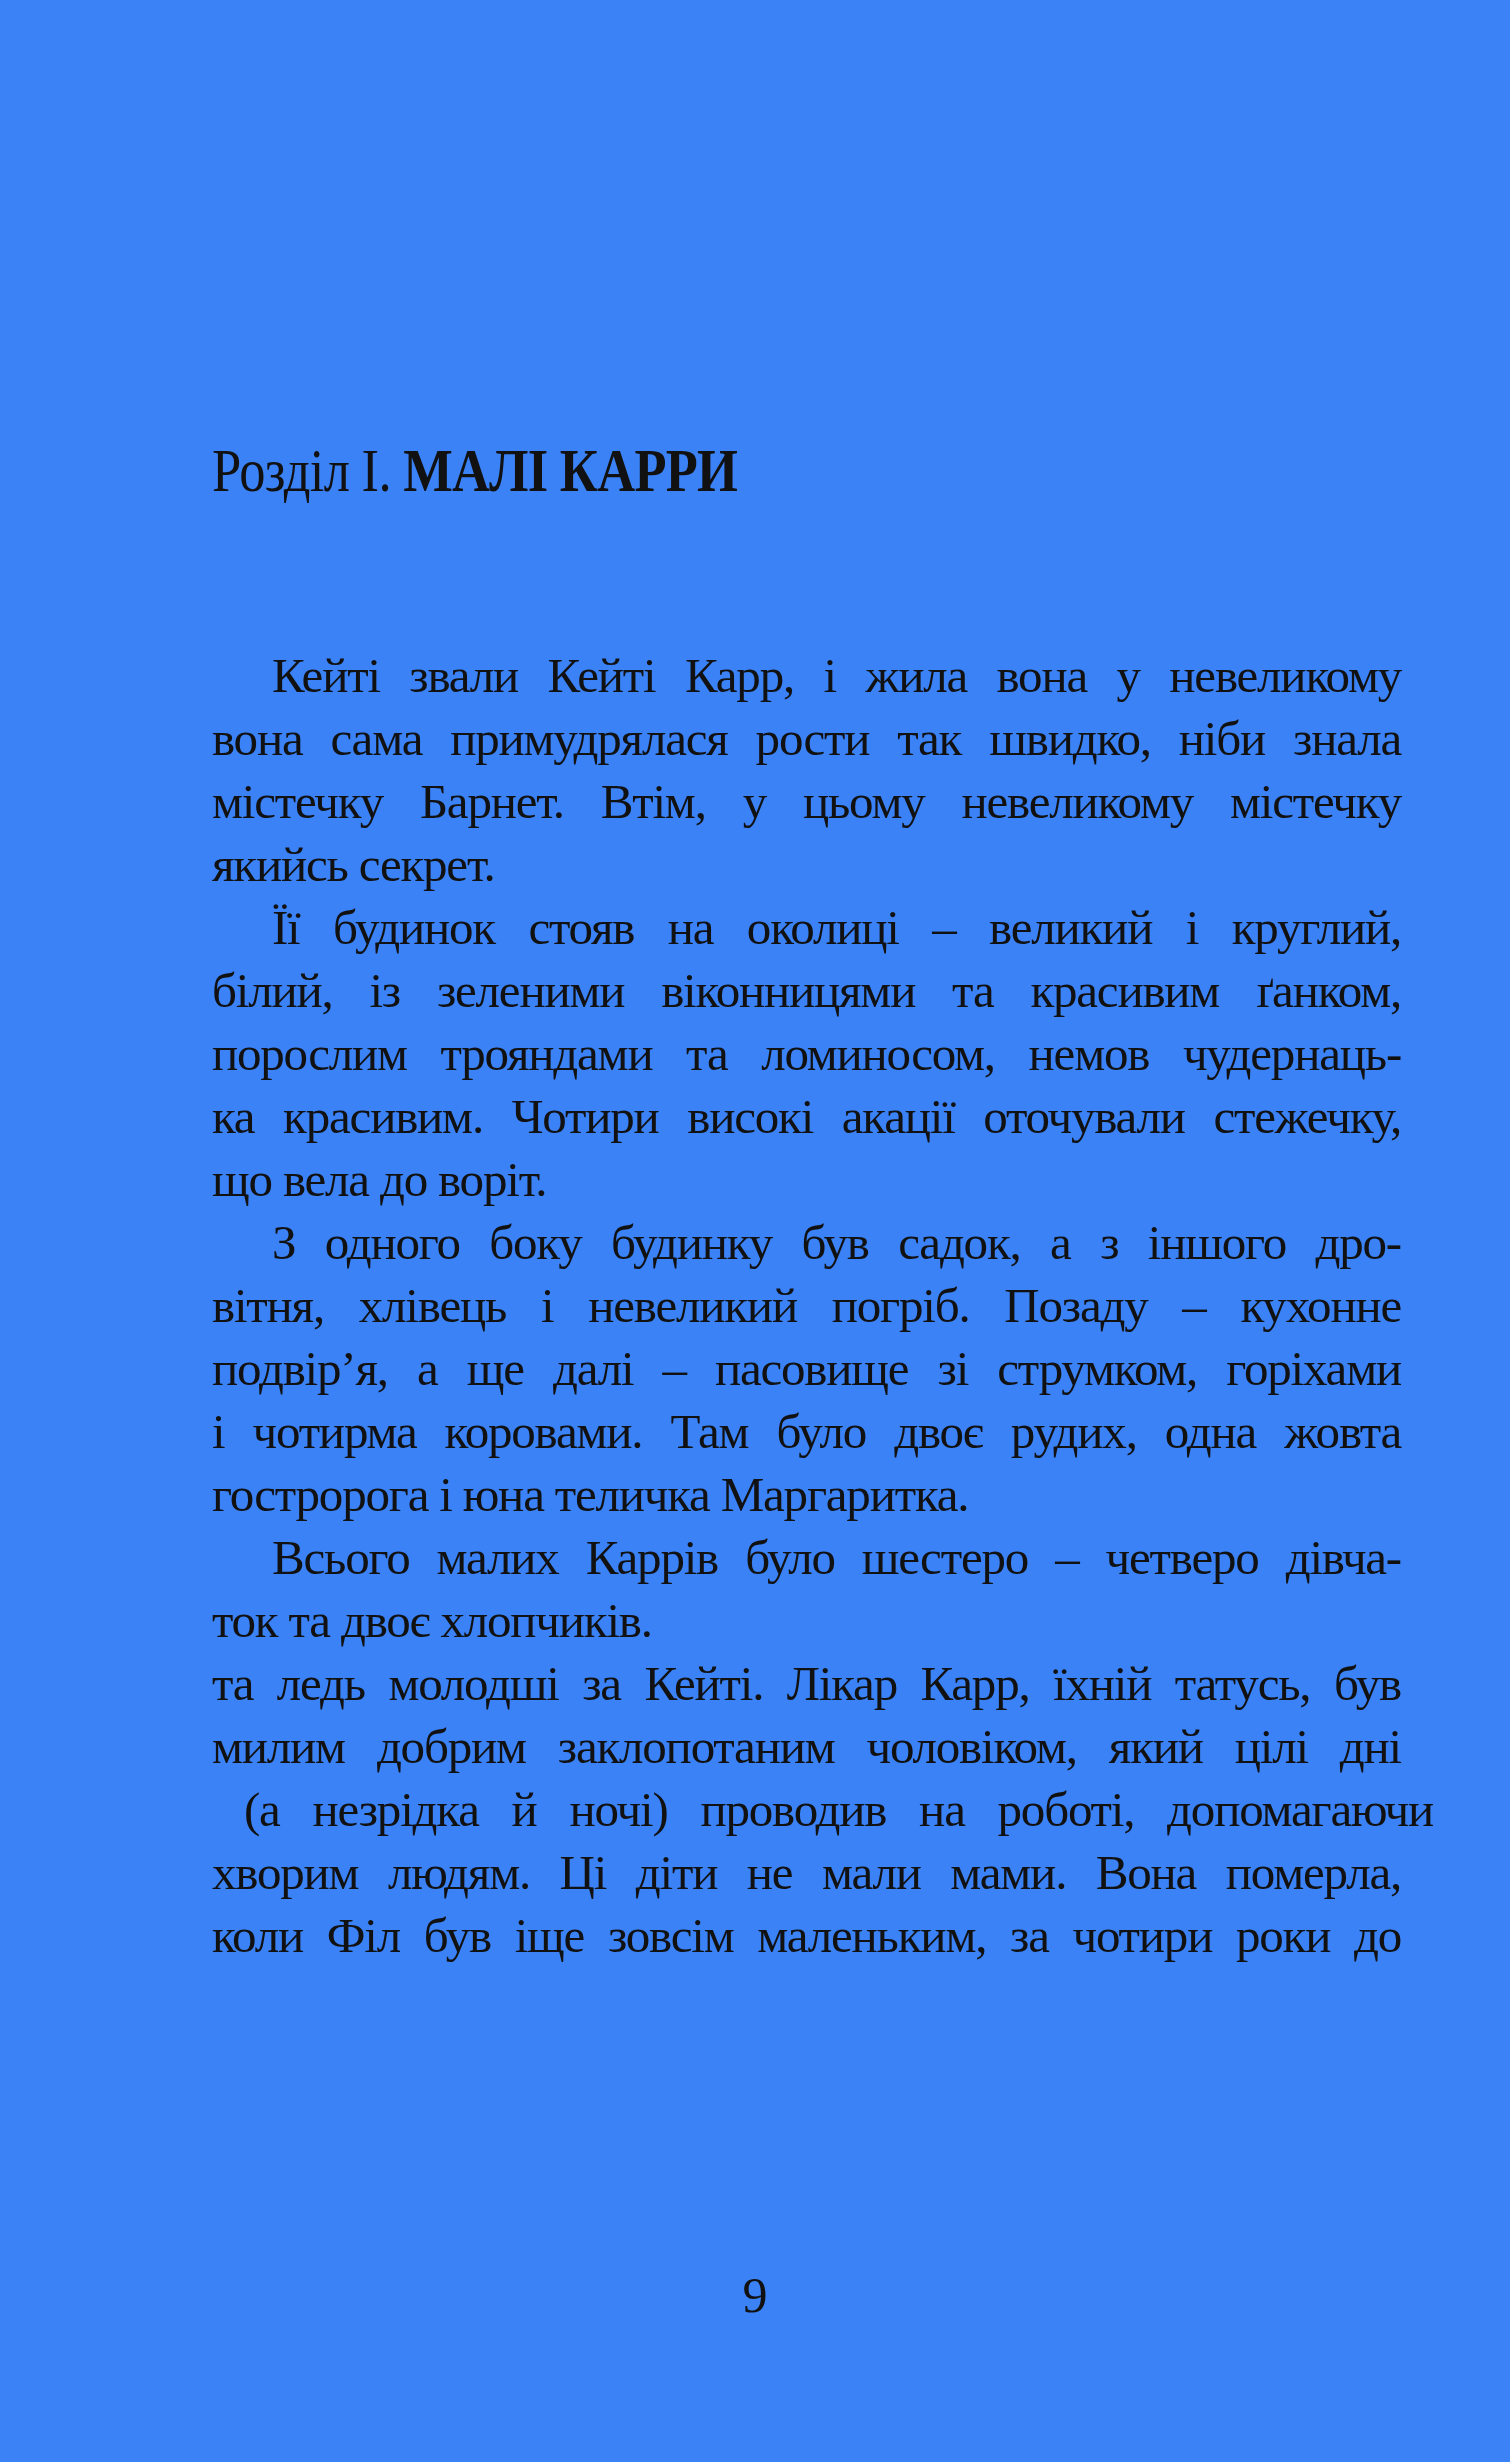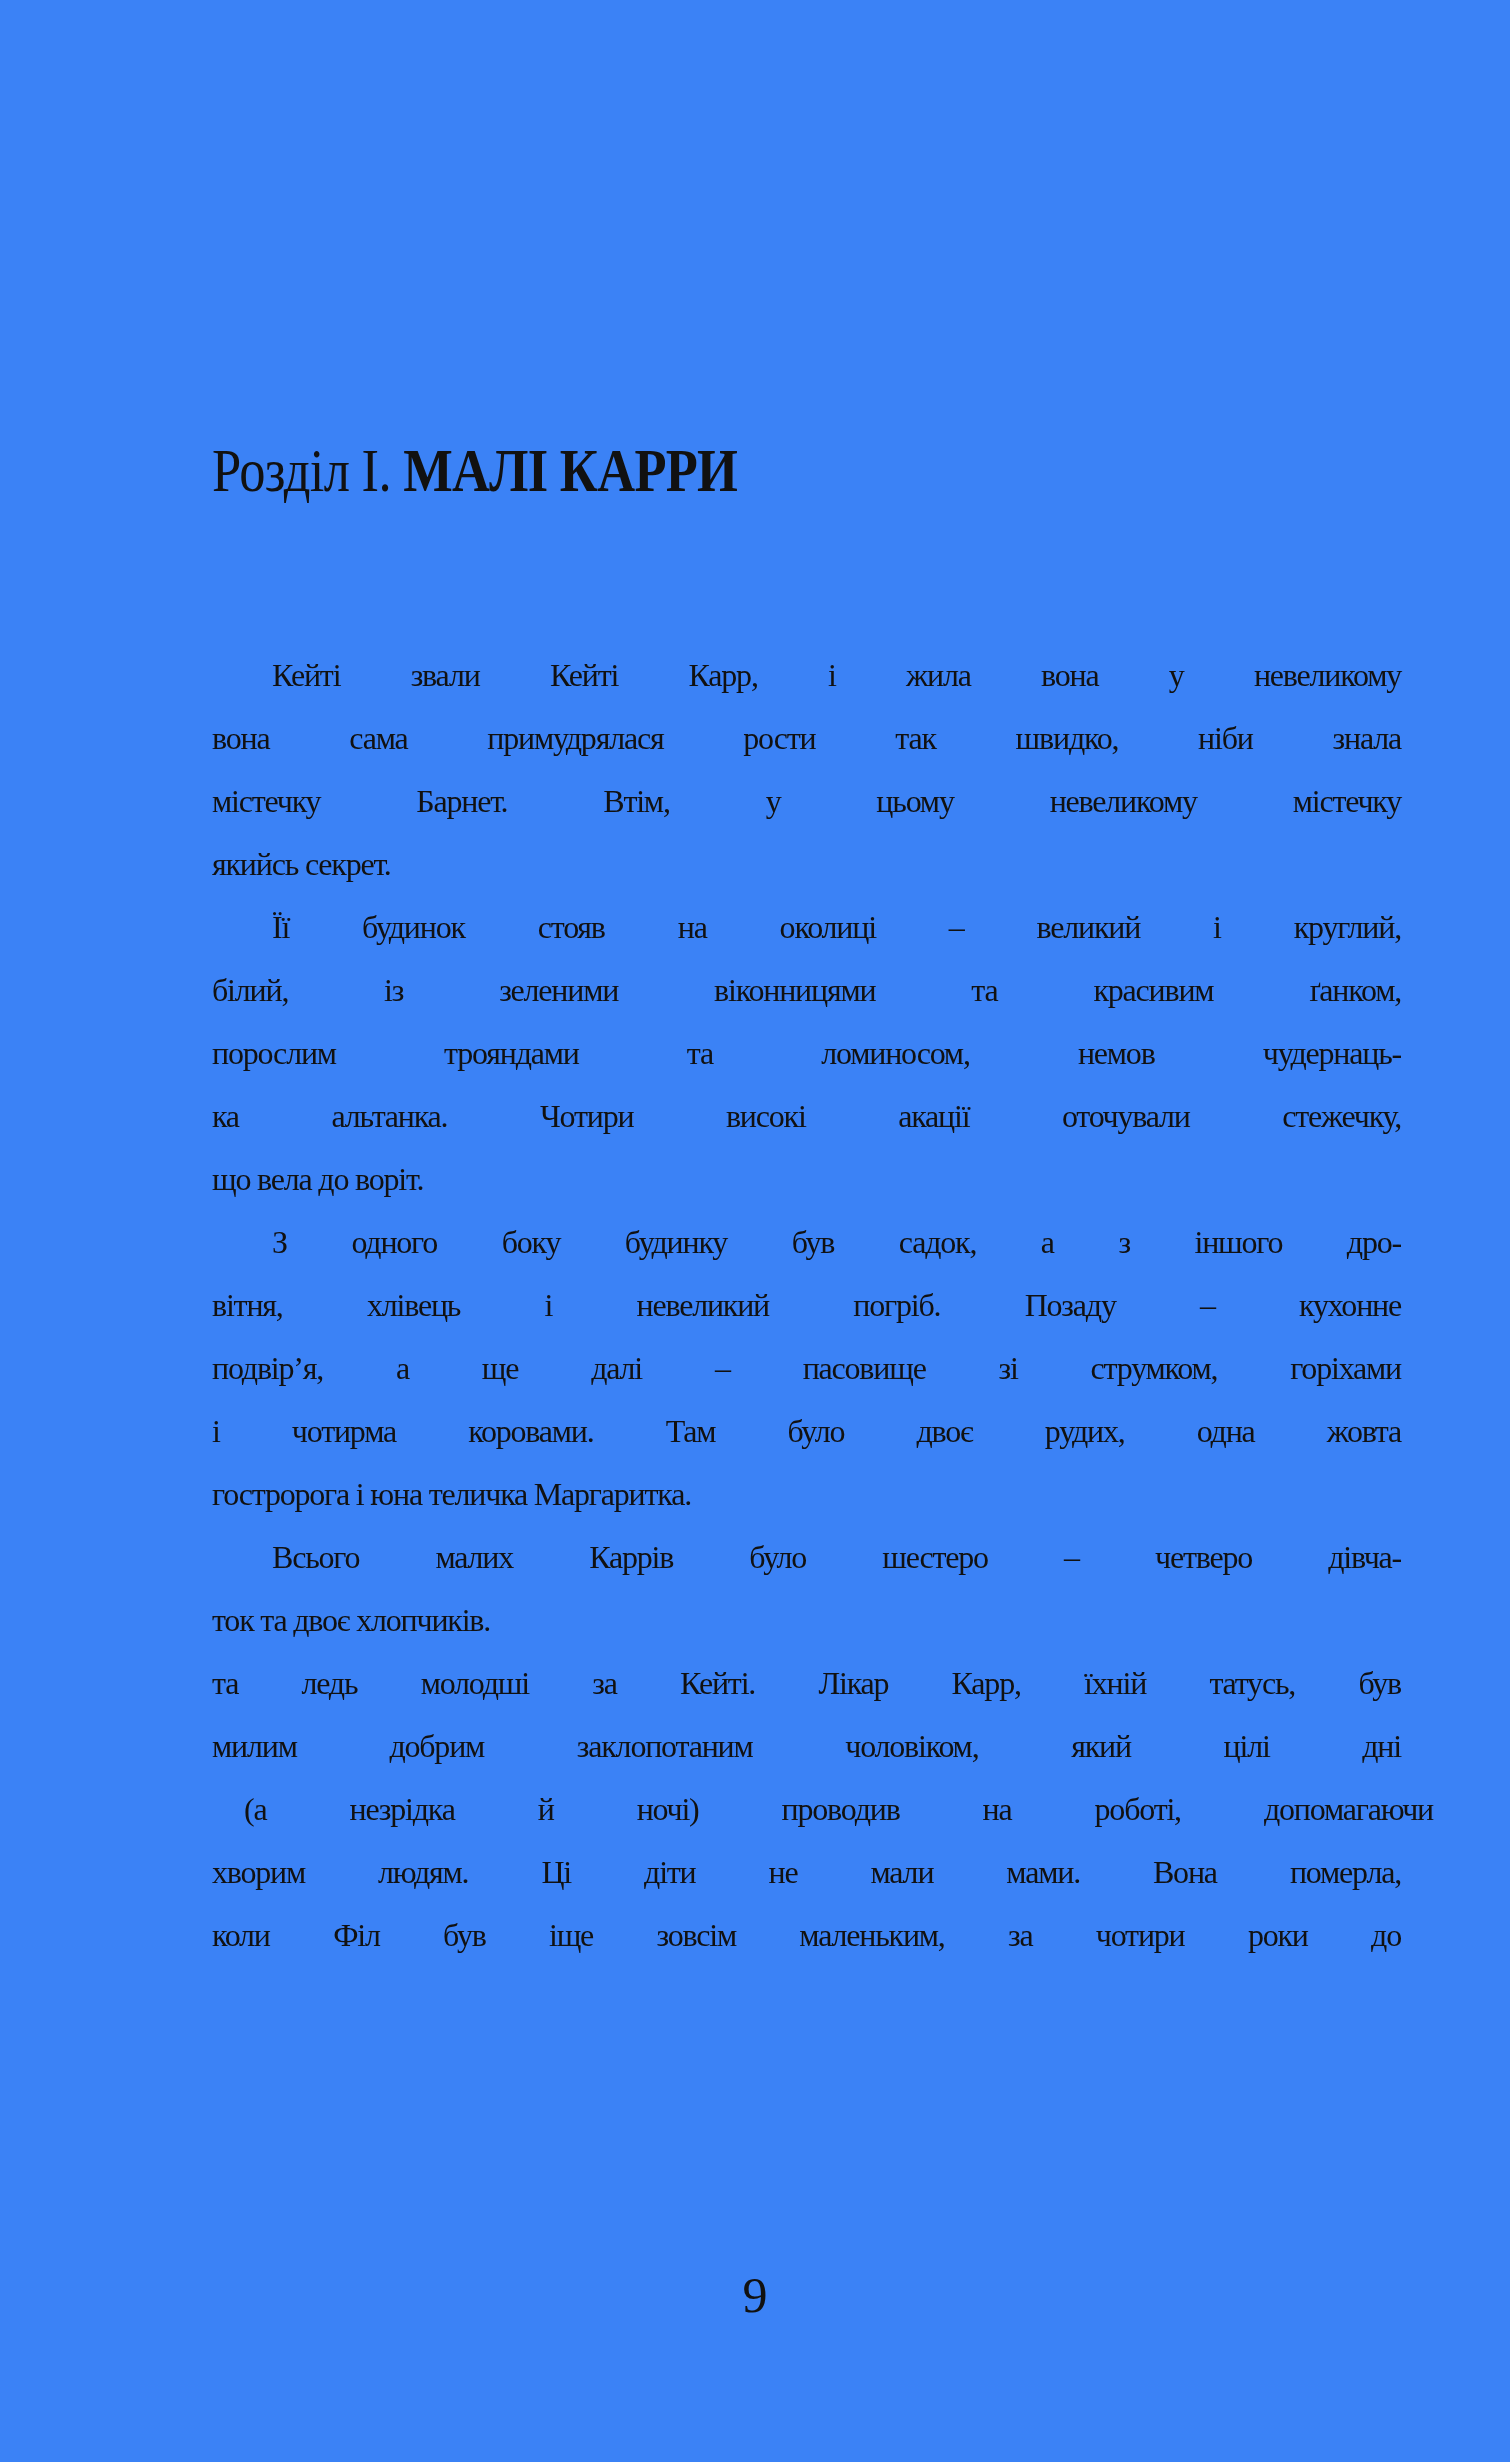--- a/index.html
+++ b/index.html
@@ -38,21 +38,21 @@
   }
   .body-text {
     position: absolute;
     left: 212px;
     top: 644px;
     width: 1189px;
   }
   .line {
     display: block;
     height: 63px;
-    font-size: 32px;
+    font-size: 49px;
     line-height: 63px;
     white-space: nowrap;
     text-align: justify;
     text-align-last: justify;
     letter-spacing: -1.2px;
   }
   .line.indent {
     padding-left: 0;
   }
   .line.last {
@@ -91,21 +91,21 @@
   </div>
 
   <div class="body-text" id="body-text">
       <div class="line indent" style="padding-left: 60px; width: calc(100% - 60px);"><span class="line-inner">Кейті звали Кейті Карр, і жила вона у невеликому</span></div>
       <div class="line" style="width: 100%;"><span class="line-inner">вона сама примудрялася рости так швидко, ніби знала</span></div>
       <div class="line" style="width: 100%;"><span class="line-inner">містечку Барнет. Втім, у цьому невеликому містечку</span></div>
       <div class="line last" style="width: 100%;"><span class="line-inner">якийсь секрет.</span></div>
       <div class="line indent" style="padding-left: 60px; width: calc(100% - 60px);"><span class="line-inner">Її будинок стояв на околиці – великий і круглий,</span></div>
       <div class="line" style="width: 100%;"><span class="line-inner">білий, із зеленими віконницями та красивим ґанком,</span></div>
       <div class="line" style="width: 100%;"><span class="line-inner">порослим трояндами та ломиносом, немов чудернаць-</span></div>
-      <div class="line" style="width: 100%;"><span class="line-inner">ка альтанка. Чотири високі акації оточували стежечку,</span></div>
+      <div class="line" style="width: 100%;"><span class="line-inner">ка красивим. Чотири високі акації оточували стежечку,</span></div>
       <div class="line last" style="width: 100%;"><span class="line-inner">що вела до воріт.</span></div>
       <div class="line indent" style="padding-left: 60px; width: calc(100% - 60px);"><span class="line-inner">З одного боку будинку був садок, а з іншого дро-</span></div>
       <div class="line" style="width: 100%;"><span class="line-inner">вітня, хлівець і невеликий погріб. Позаду – кухонне</span></div>
       <div class="line" style="width: 100%;"><span class="line-inner">подвір’я, а ще далі – пасовище зі струмком, горіхами</span></div>
       <div class="line" style="width: 100%;"><span class="line-inner">і чотирма коровами. Там було двоє рудих, одна жовта</span></div>
       <div class="line last" style="width: 100%;"><span class="line-inner">гостророга і юна теличка Маргаритка.</span></div>
       <div class="line indent" style="padding-left: 60px; width: calc(100% - 60px);"><span class="line-inner">Всього малих Каррів було шестеро – четверо дівча-</span></div>
       <div class="line last" style="width: 100%;"><span class="line-inner">ток та двоє хлопчиків.</span></div>
       <div class="line" style="width: 100%;"><span class="line-inner">та ледь молодші за Кейті. Лікар Карр, їхній татусь, був</span></div>
       <div class="line" style="width: 100%;"><span class="line-inner">милим добрим заклопотаним чоловіком, який цілі дні</span></div>

